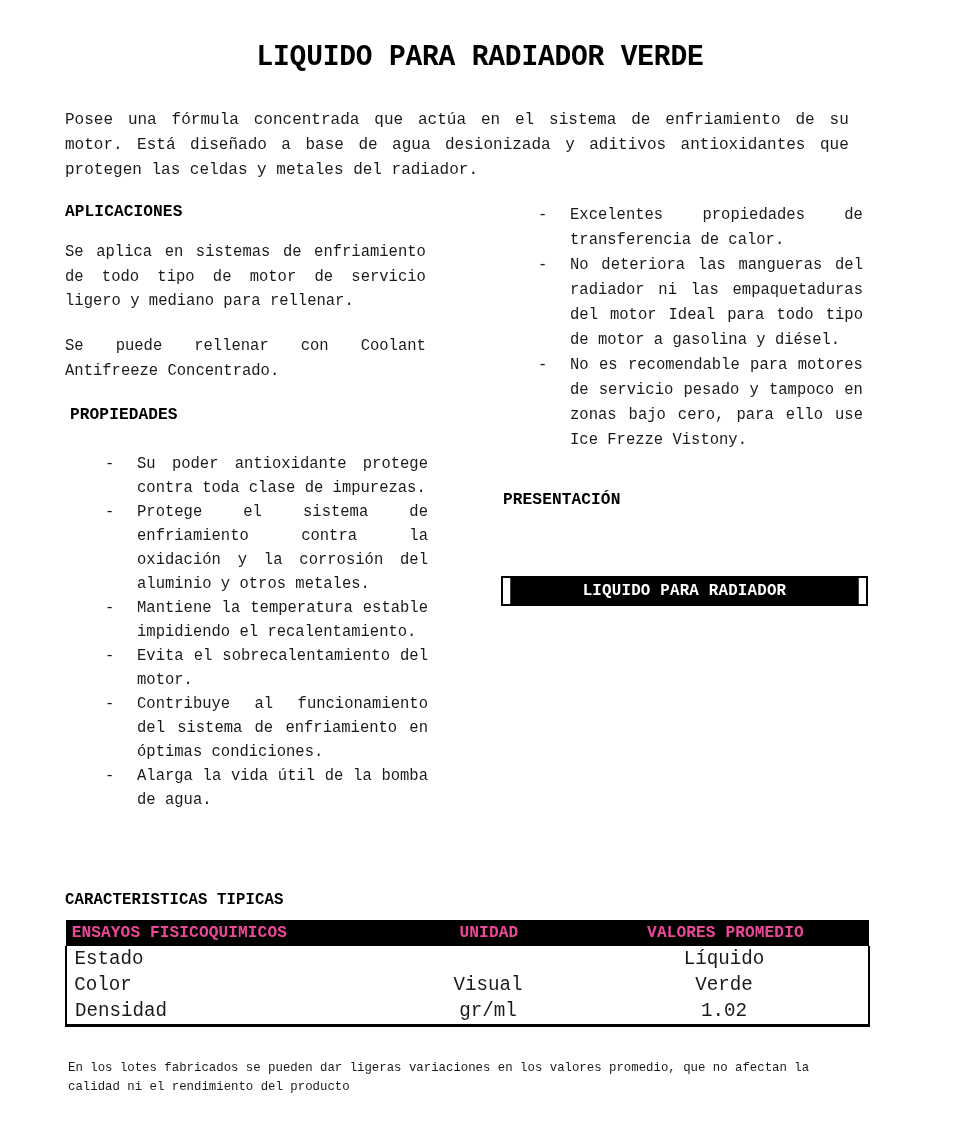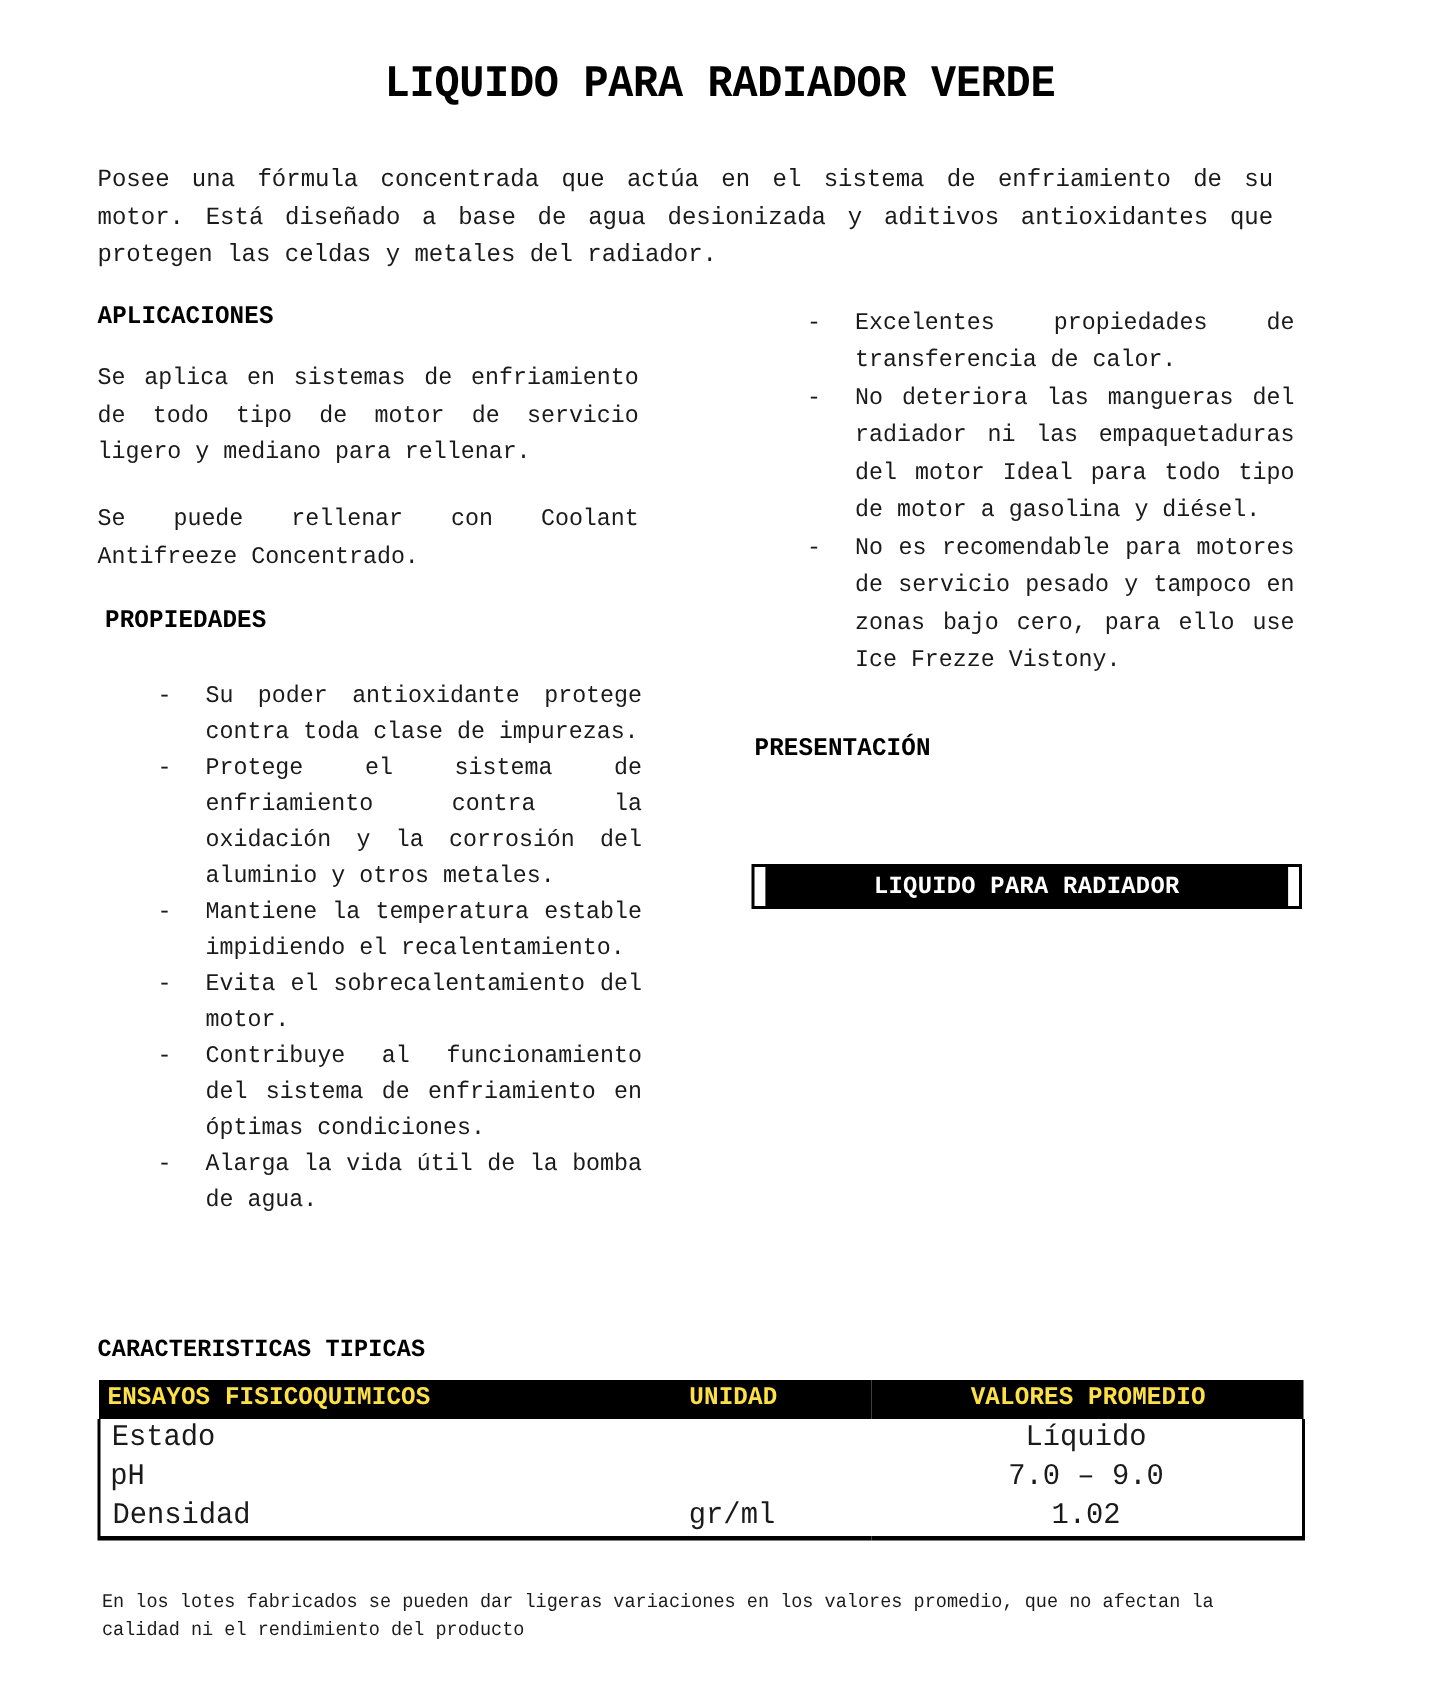--- a/index.html
+++ b/index.html
@@ -149,21 +149,21 @@
     position: absolute;
     left: 65px;
     top: 920px;
     width: 803px;
     border-collapse: collapse;
     table-layout: fixed;
     background: #fff;
   }
   .char-table th {
     background: #000;
-    color: #fde047;
+    color: #ec4899;
     font-size: 17px;
     font-weight: bold;
     padding: 3px 0 4px 0;
     letter-spacing: 0.1px;
   }
   .char-table th.c-ensayo { text-align: left;   width: 330px; }
   .char-table th.c-unidad { text-align: center; width: 185px; }
   .char-table th.c-valor  { text-align: center; width: 288px; }
   .char-table th span { display: inline-block; transform: scaleX(0.95); }
 
@@ -243,23 +243,23 @@
         <th class="c-valor"><span>VALORES PROMEDIO</span></th>
       </tr>
     </thead>
     <tbody>
       <tr>
         <td class="c-ensayo"><span>Estado</span></td>
         <td class="c-unidad"><span></span></td>
         <td class="c-valor"><span>Líquido</span></td>
       </tr>
       <tr>
-        <td class="c-ensayo"><span>pH</span></td>
-        <td class="c-unidad"><span></span></td>
-        <td class="c-valor"><span>7.0 – 9.0</span></td>
+        <td class="c-ensayo"><span>Color</span></td>
+        <td class="c-unidad"><span>Visual</span></td>
+        <td class="c-valor"><span>Verde</span></td>
       </tr>
       <tr>
         <td class="c-ensayo"><span>Densidad</span></td>
         <td class="c-unidad"><span>gr/ml</span></td>
         <td class="c-valor"><span>1.02</span></td>
       </tr>
     </tbody>
   </table>
 
   <div class="footnote">En los lotes fabricados se pueden dar ligeras variaciones en los valores promedio, que no afectan la calidad ni el rendimiento del producto</div>

